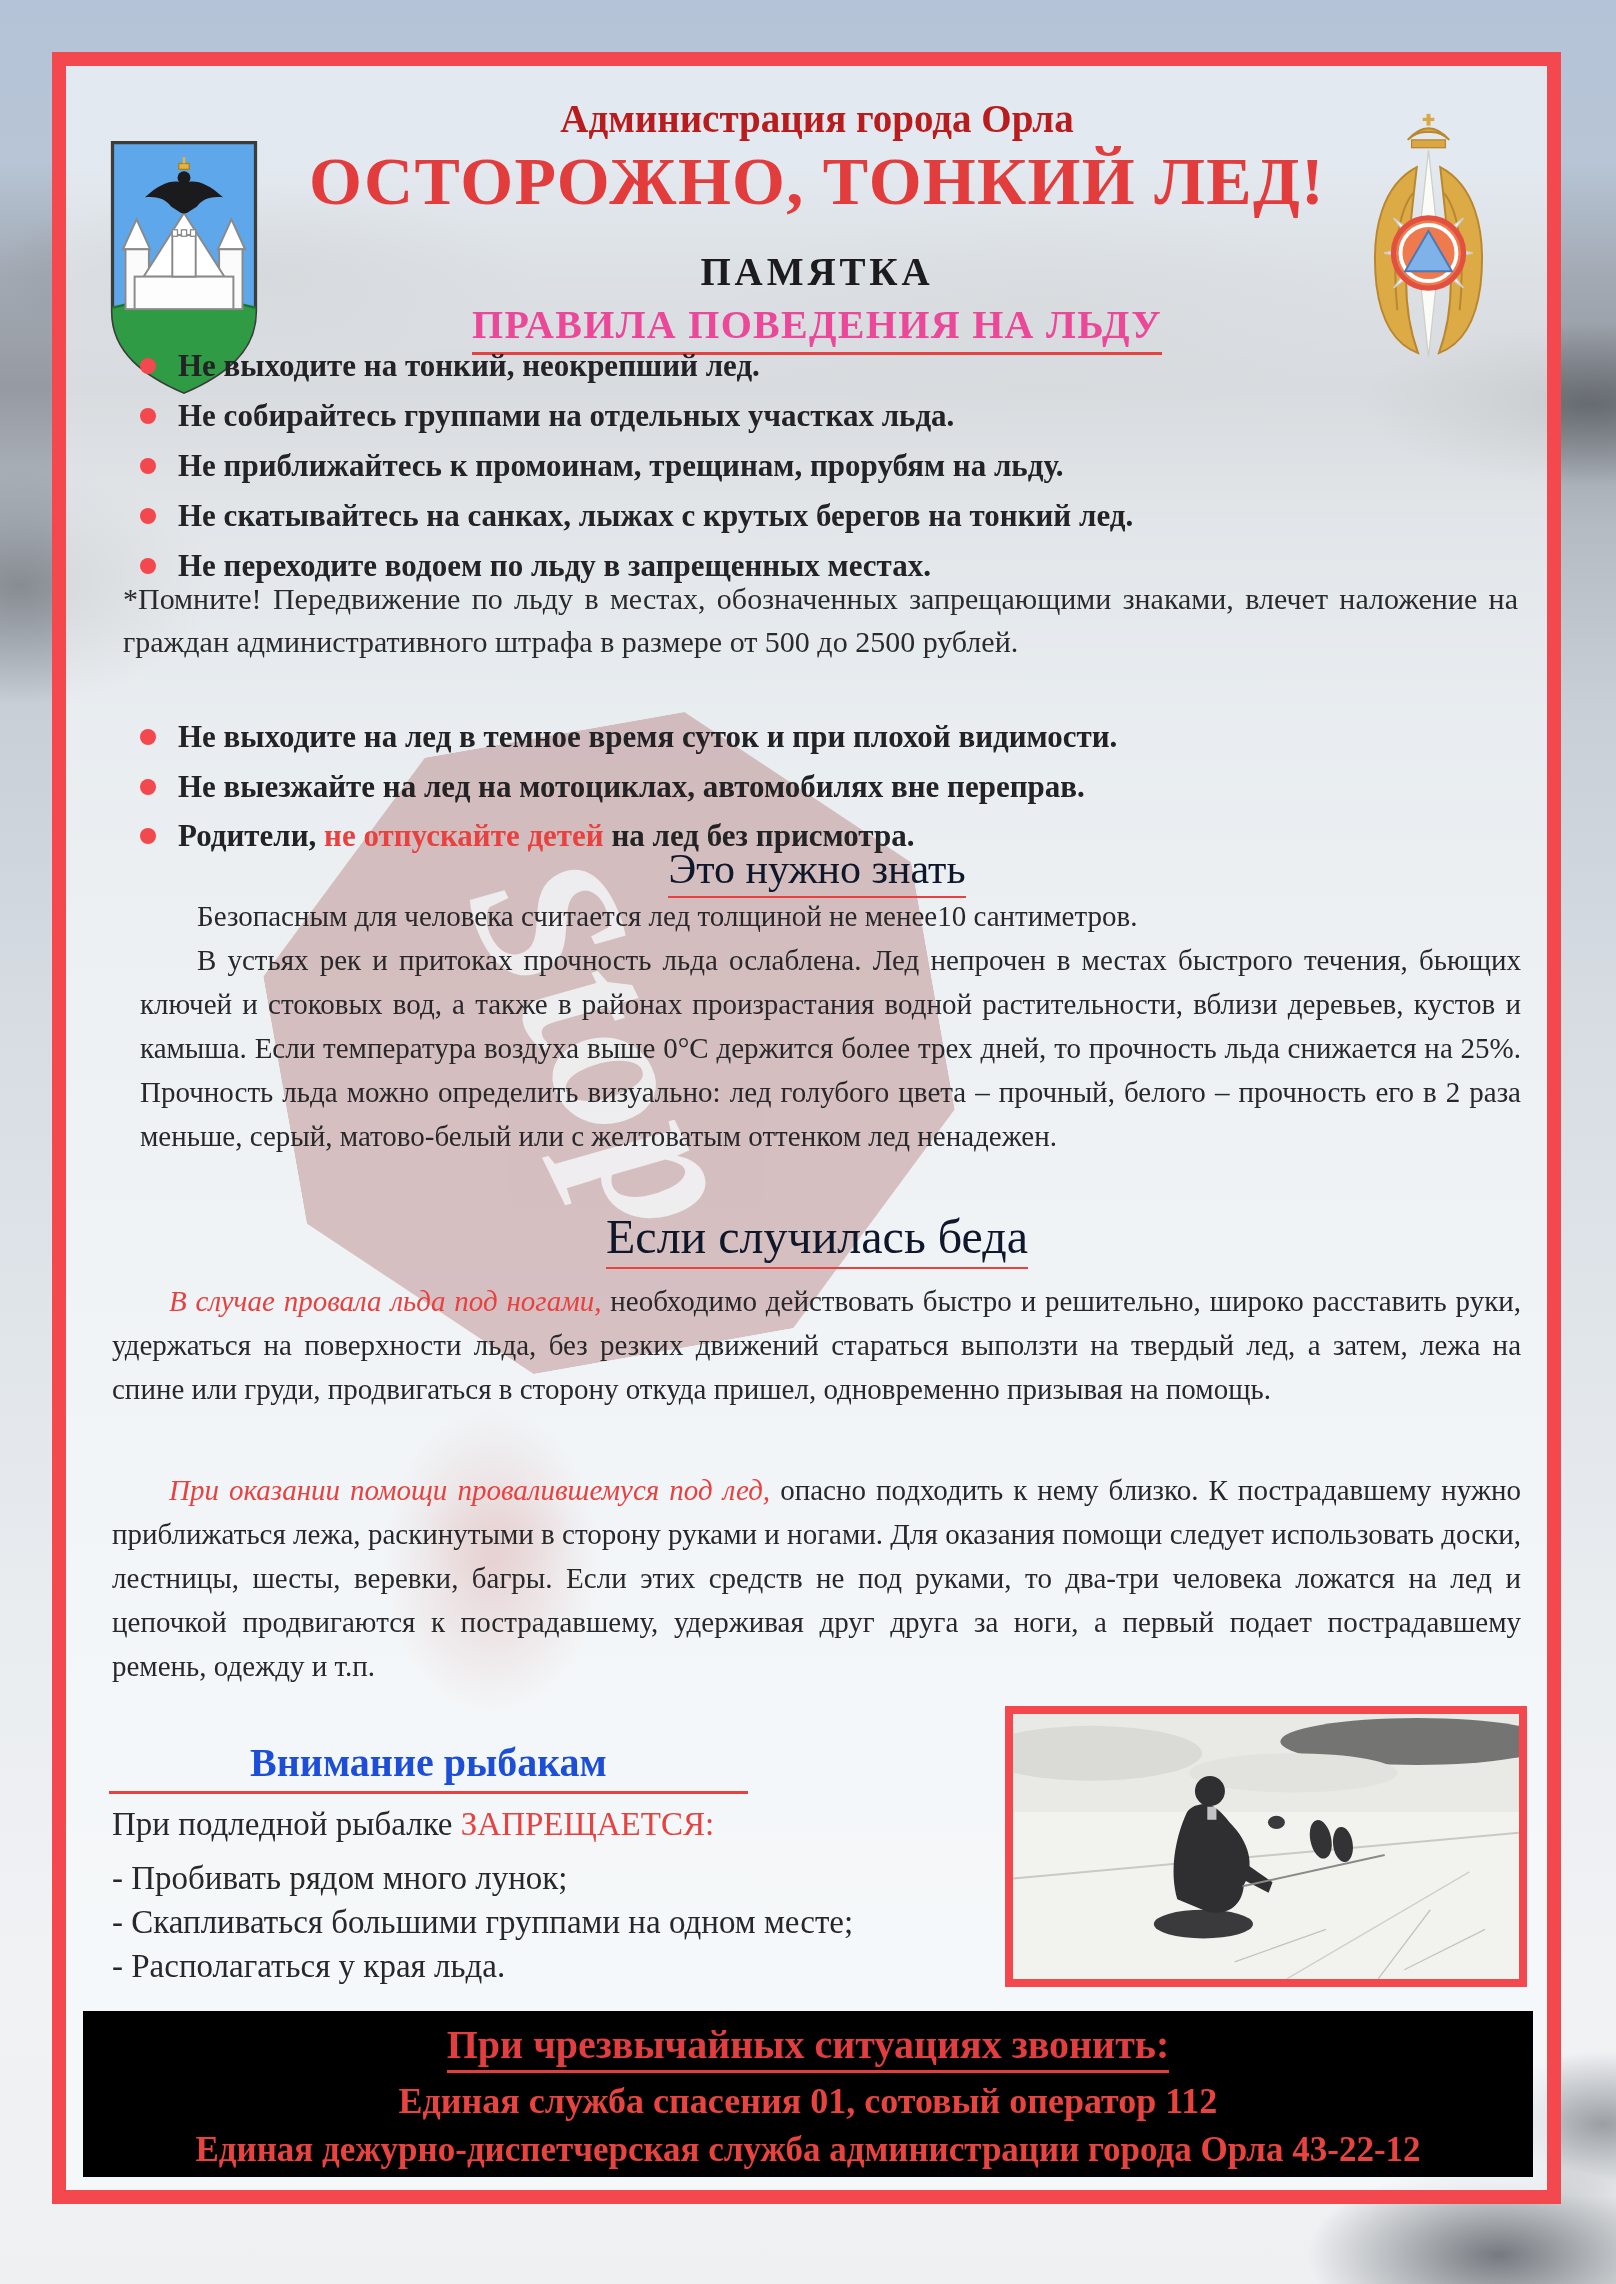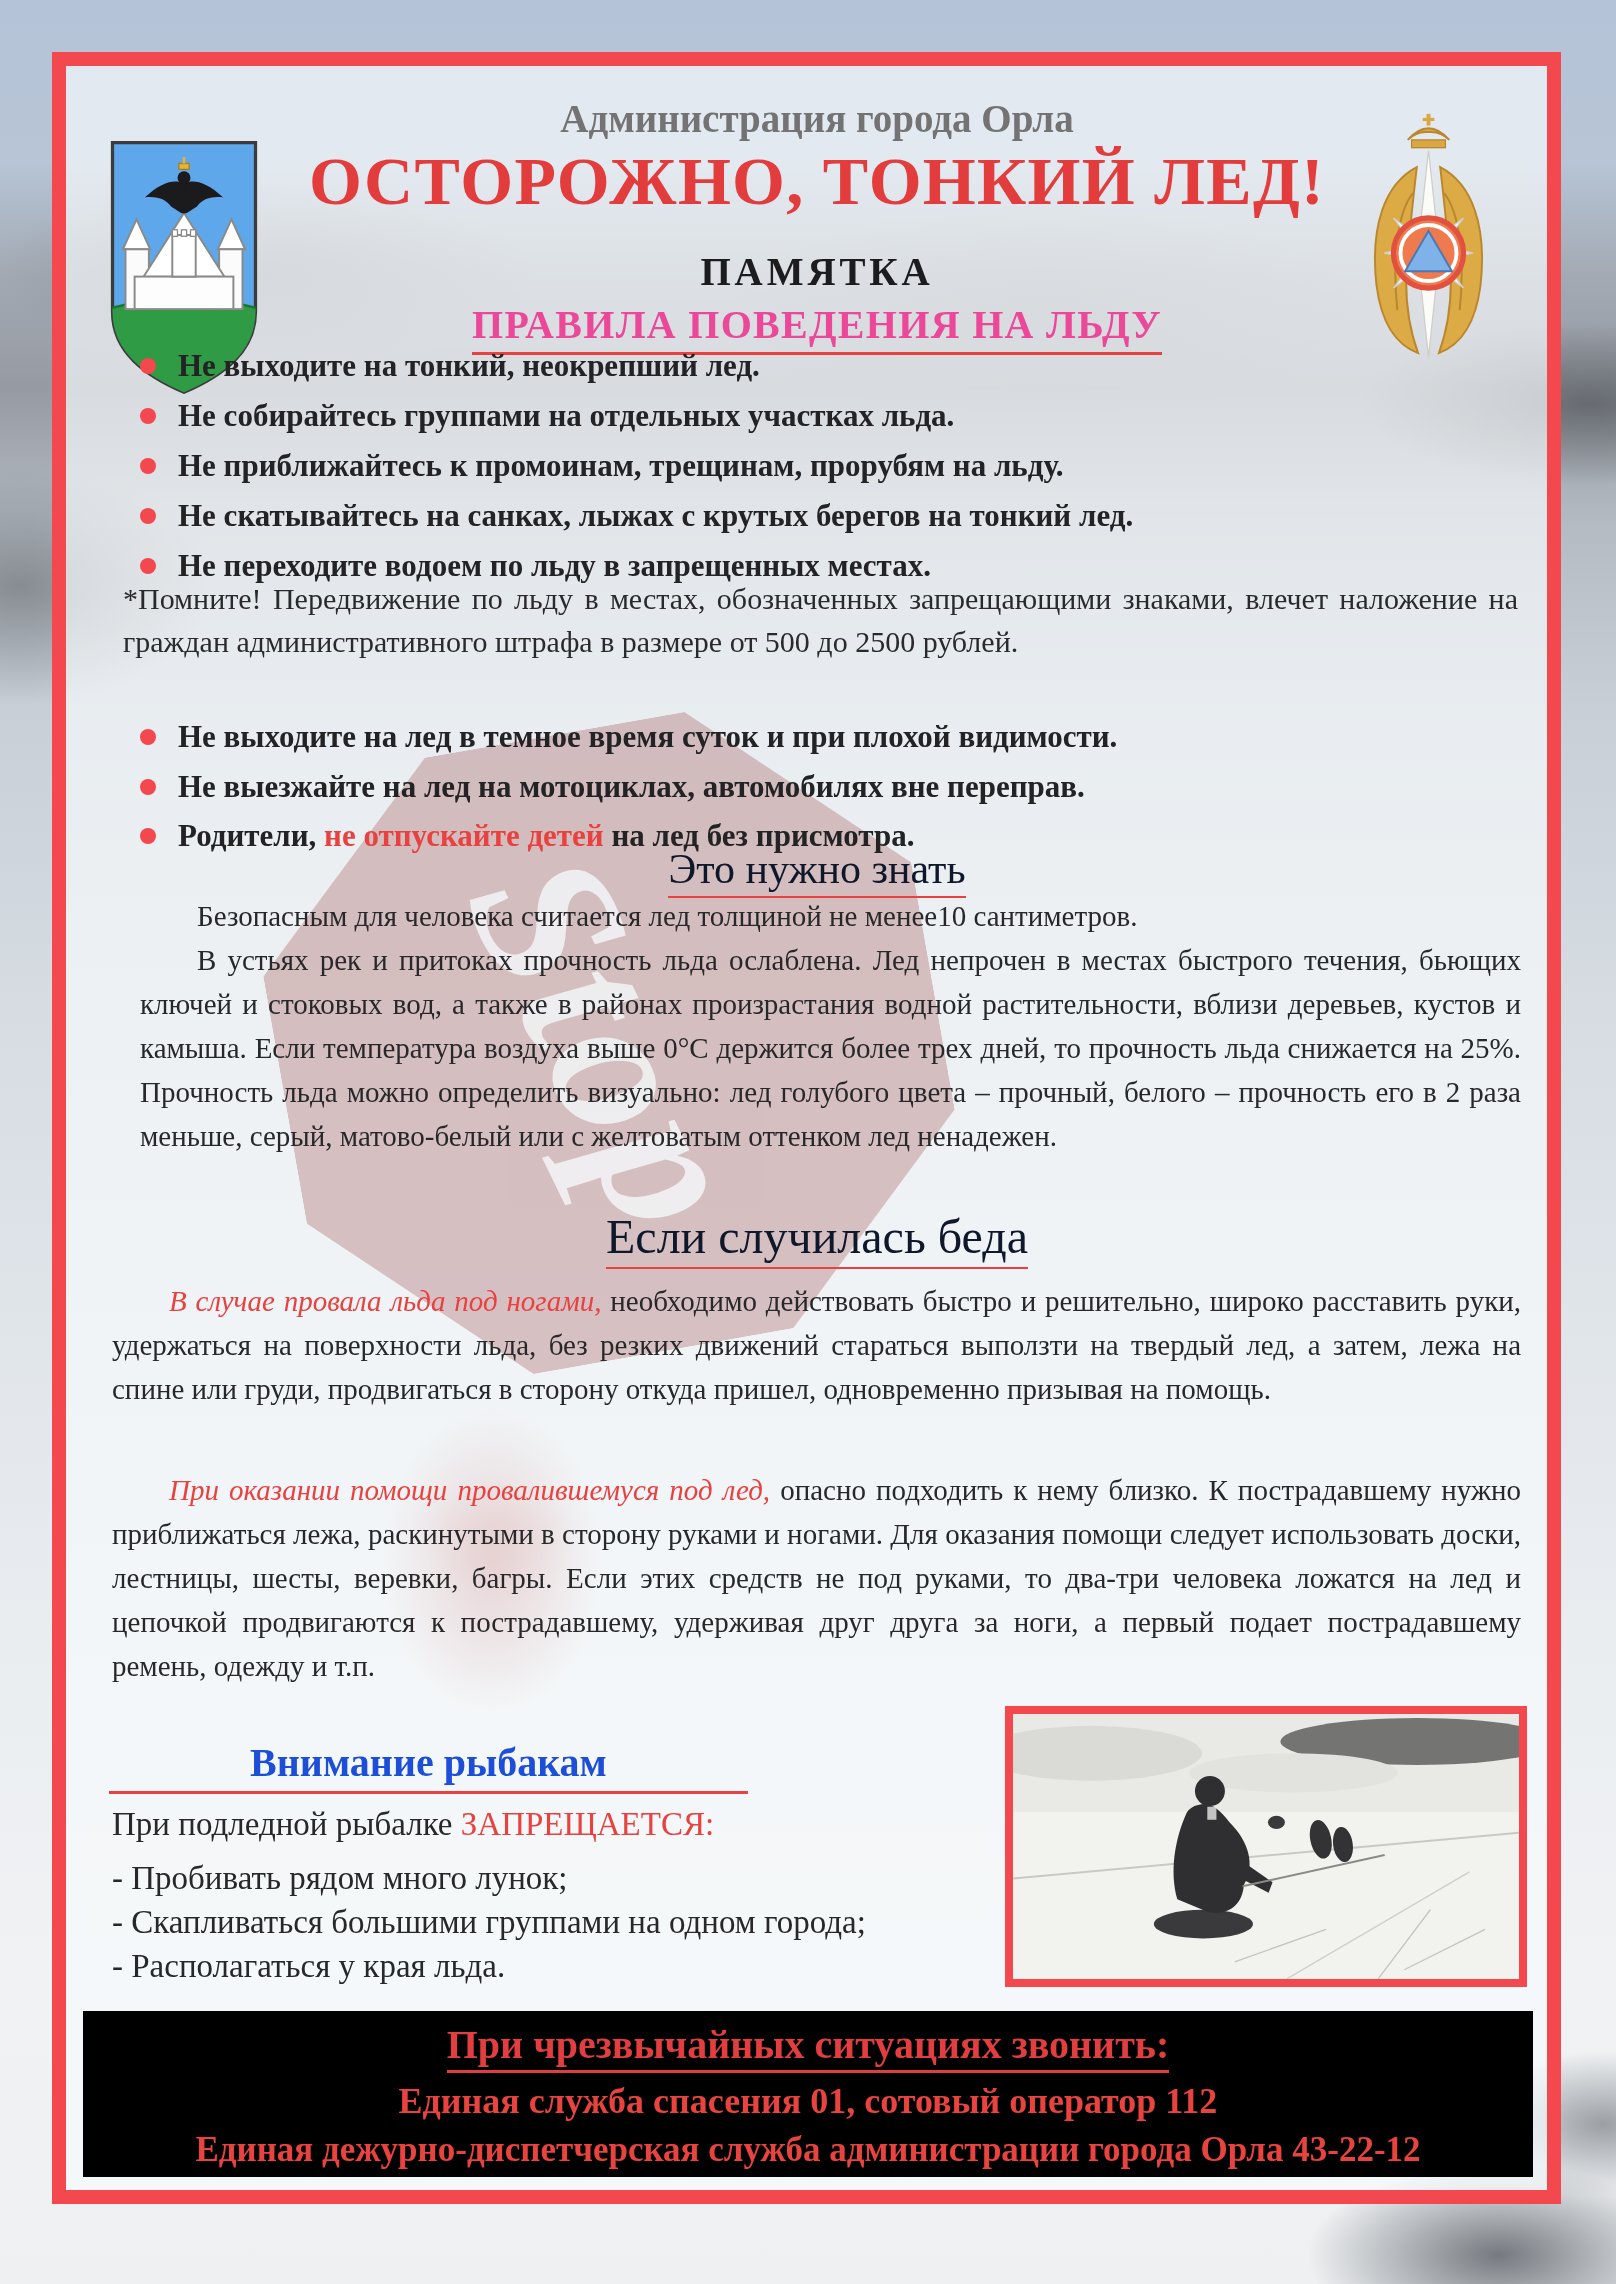--- a/index.html
+++ b/index.html
@@ -27,21 +27,21 @@
   .wm-person{position:absolute;left:339px;top:1368px;width:306px;height:430px;opacity:.75;
     background:radial-gradient(ellipse 50% 50% at 50% 45%, rgba(213,158,158,.5), rgba(213,158,158,0) 72%);}
   .wm-hand{position:absolute;left:391px;top:1453px;width:215px;height:169px;opacity:.7;
     background:radial-gradient(ellipse 50% 50% at 50% 50%, rgba(230,200,196,.55), rgba(230,200,196,0) 70%);}
   
   .frame{position:absolute;left:52px;top:52px;right:55px;bottom:80px;
     border:14.3px solid #f2484e;}
   
   .abs{position:absolute;left:112px;right:94px;}
   .center{text-align:center;}
-  .org{top:96px;font-size:39px;font-weight:bold;color:#737373;}
+  .org{top:96px;font-size:39px;font-weight:bold;color:#b91c1c;}
   .title{top:142px;font-size:68px;font-weight:bold;color:#e23c3c;letter-spacing:1.3px;}
   .memo{top:249px;font-size:39px;font-weight:bold;color:#1c1c1e;letter-spacing:3.9px;}
   .rules-title{top:301px;}
   .rules-title span{display:inline-block;font-size:40px;font-weight:bold;color:#ec4899;
     border-bottom:3.3px solid #e8413f;padding-bottom:3.9px;letter-spacing:1.3px;}
   
   .rules{position:absolute;left:128px;right:94px;margin:0;padding:0;list-style:none;}
   .rules-1{top:341px;}
   .rules-2{top:712px;}
   .rules-3{top:811px;}
@@ -214,21 +214,21 @@
   </div>
 
   <div class="fish-h">
     <span>Внимание рыбакам</span>
   </div>
   <div class="fish-intro">
     <span>При подледной рыбалке </span><span class="red-caps">ЗАПРЕЩАЕТСЯ:</span>
   </div>
   <div class="fish-items">
     <div>- Пробивать рядом много лунок;</div>
-    <div>- Скапливаться большими группами на одном города;</div>
+    <div>- Скапливаться большими группами на одном месте;</div>
     <div>- Располагаться у края льда.</div>
   </div>
 
   <svg class="photo" viewBox="0 0 776 406">
     <rect width="776" height="406" fill="#f2f2ef"></rect>
     <rect width="776" height="150" fill="#e9e9e6"></rect>
     <ellipse cx="120" cy="60" rx="170" ry="42" fill="#dadad6"></ellipse>
     <ellipse cx="620" cy="42" rx="210" ry="36" fill="#dedeb" opacity="0.5"></ellipse>
     <ellipse cx="430" cy="90" rx="160" ry="30" fill="#e2e2de"></ellipse>
     <path d="M0,252 L776,182" stroke="#c9c9c4" stroke-width="3" fill="none"></path>

